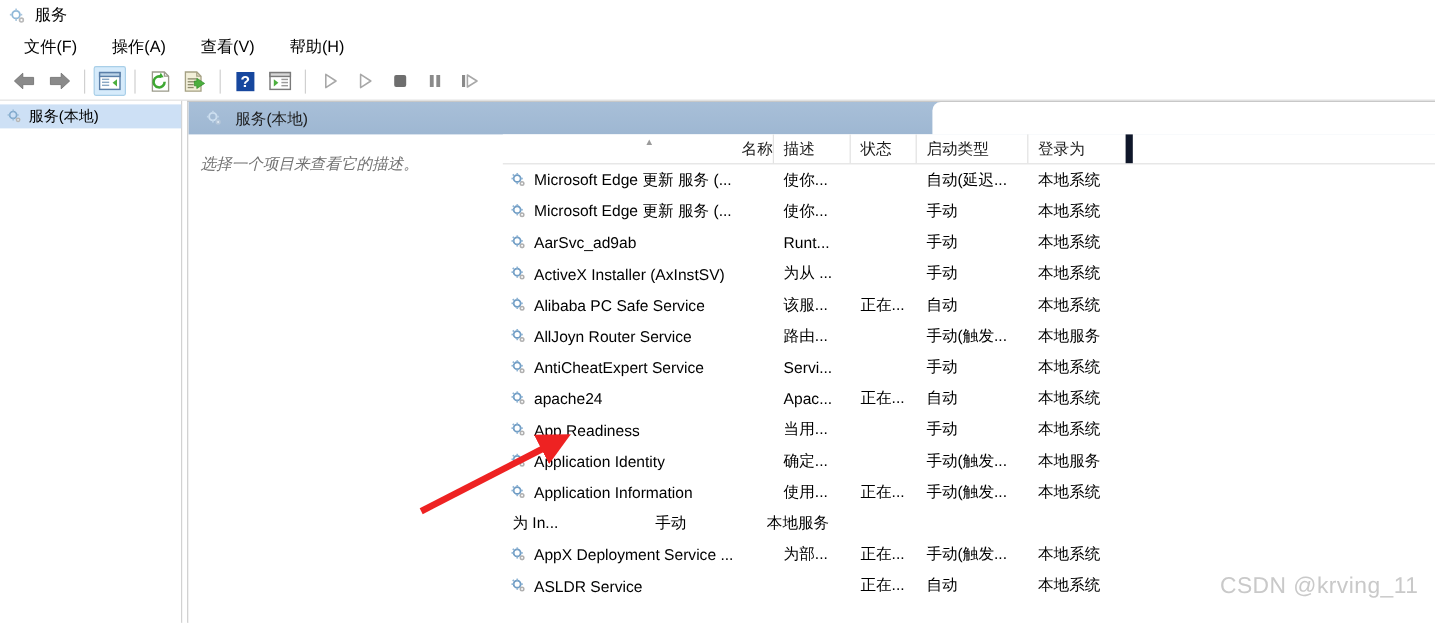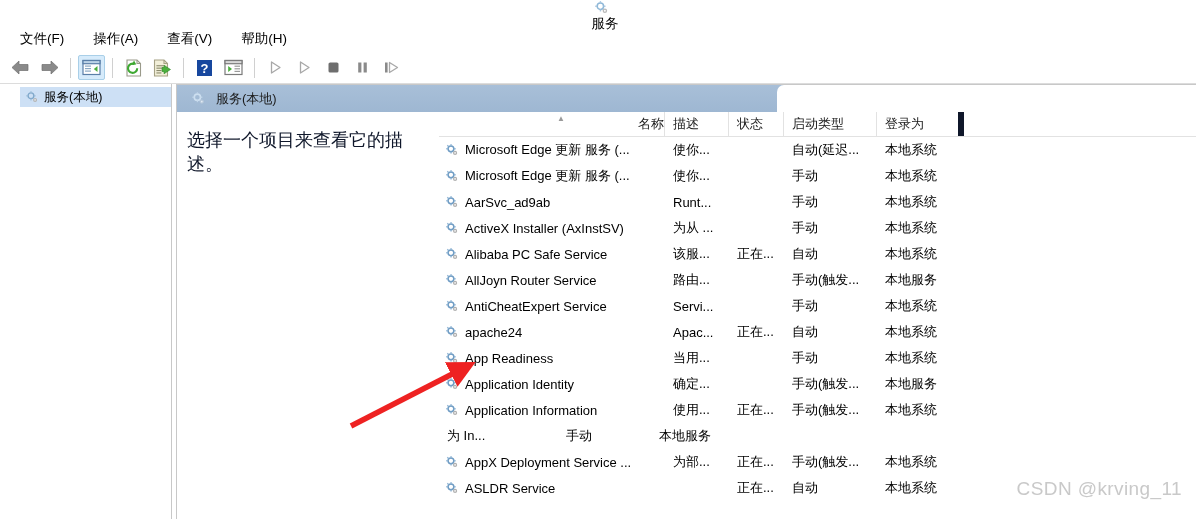--- a/index.html
+++ b/index.html
@@ -12,21 +12,20 @@
     -webkit-font-smoothing: antialiased;
   }
 
   
   #titlebar {
     height: 26px;
     display: flex;
     align-items: center;
     padding-left: 7px;
     background: #ffffff;
-    flex-direction: column;
   }
   #titlebar .title-text {
     font-size: 13.5px;
     color: #000000;
     margin-left: 7px;
   }
 
   
   #menubar {
     height: 26px;
@@ -64,21 +63,20 @@
   .tb-sep {
     width: 1px; height: 20px;
     background: #d0d0d0;
     margin: 0 6px;
   }
 
   
   #body {
     display: flex;
     height: calc(520px - 26px - 26px - 33px);
-    margin-left: 20px;
   }
 
   #sidebar {
     width: 152px;
     min-width: 152px;
     background: #ffffff;
     border-right: 1px solid #c8c8c8;
     padding-top: 3px;
   }
   .tree-node {
@@ -134,23 +132,24 @@
   #panes {
     flex: 1;
     display: flex;
     min-height: 0;
   }
 
   #desc-pane {
     width: 262px;
     min-width: 262px;
     padding: 16px 10px 0 10px;
-    font-size: 18px;
-    color: #0f172a;
-    background: #ffffff;
+    font-size: 13px;
+    color: #737373;
+    background: #ffffff;
+    font-style: italic;
   }
 
   #list-pane {
     flex: 1;
     display: flex;
     flex-direction: column;
     min-width: 0;
     background: #ffffff;
   }
 

